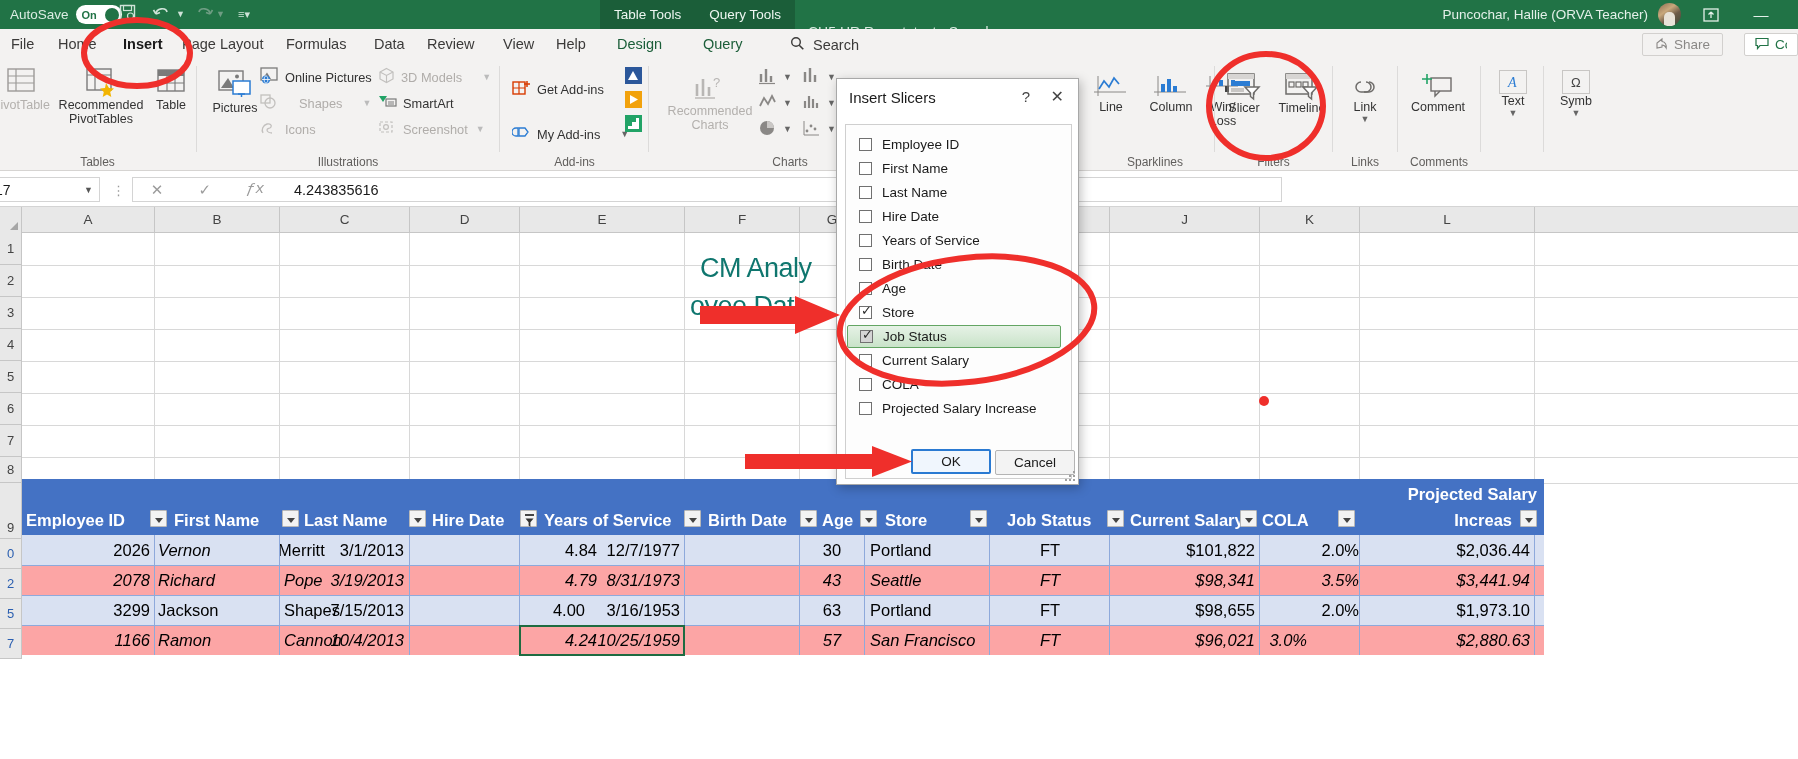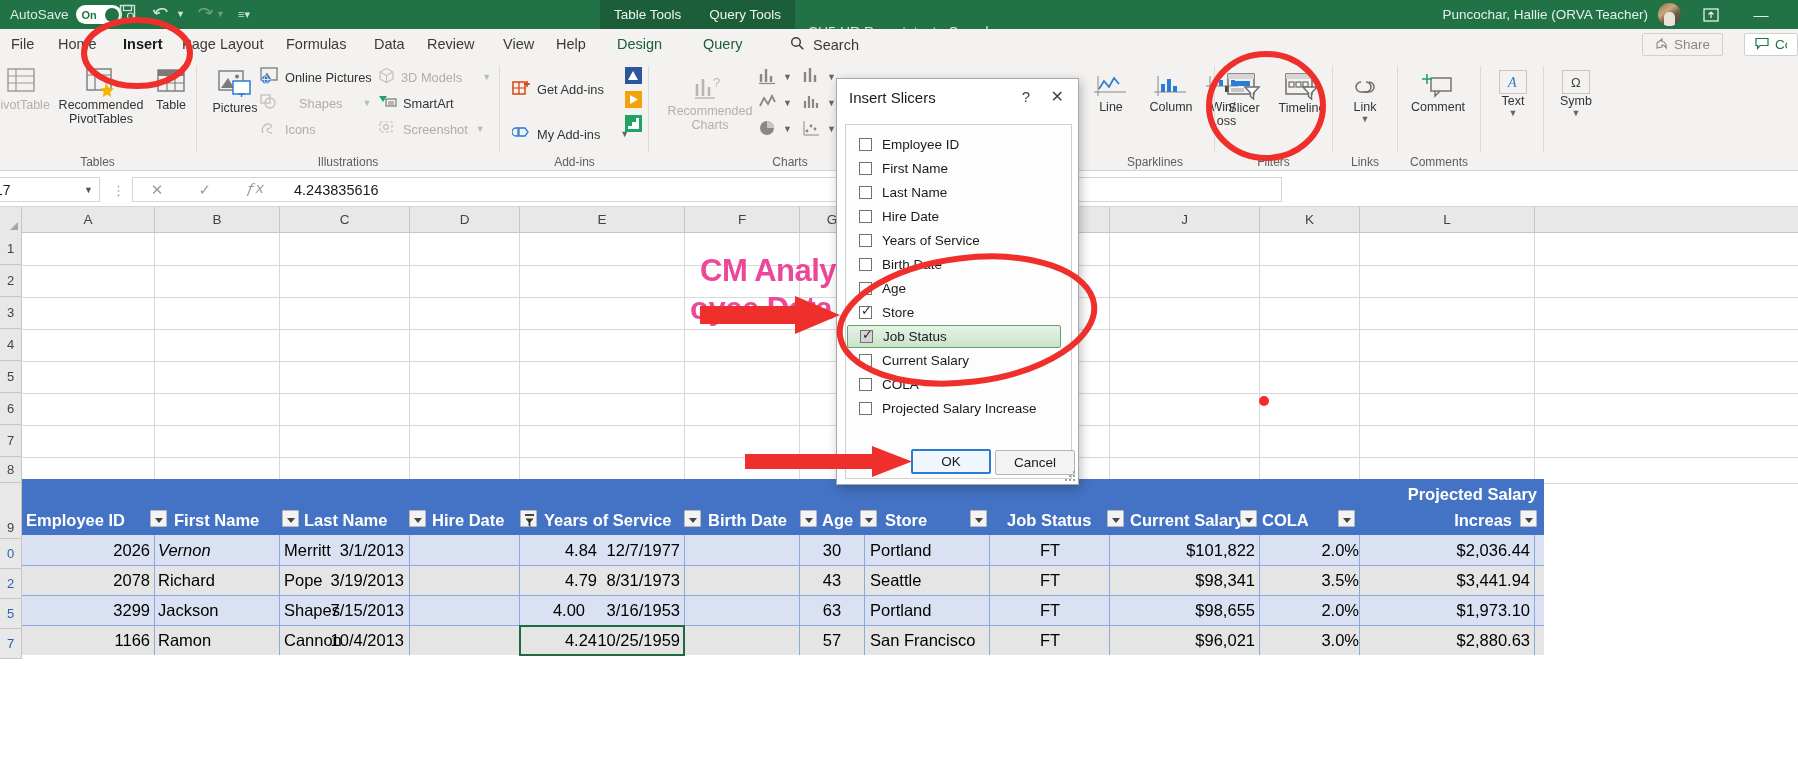--- a/index.html
+++ b/index.html
@@ -119,42 +119,42 @@
     border-right:1px solid #c6c6c6; }
   .corner::after{content:"";position:absolute;right:3px;bottom:3px;border-left:8px solid transparent;
     border-bottom:8px solid #a6a6a6;}
   .rowhead { position: absolute; left: 0; width: 22px; background: #e8e8e8;
     border-right: 1px solid #c6c6c6; border-bottom: 1px solid #c6c6c6;
     font-size: 13px; color: #444444; text-align: center; }
   .cellgrid { position: absolute; left: 22px; top: 26px; width: 1776px; height: 526px; }
   .vline { position: absolute; top: 0; width: 1px; background: #d8d8d8; }
   .hline { position: absolute; left: 0; width: 1776px; height: 1px; background: #d8d8d8; }
 
-  .sheet-title { position:absolute; font-weight:bold; color:#ec4899; font-size:31px; letter-spacing:-0.5px;}
+  .sheet-title { position:absolute; font-weight:normal; color:#0f766e; font-size:27px; letter-spacing:-0.5px;}
 
   
   .xltable { position: absolute; left: 22px; top: 272px; width: 1776px; }
   .thead-band { position: absolute; left: 0; top: 0; width: 1522px; height: 56px; background: #4472c4; }
   .th {
     position: absolute; color: #ffffff; font-weight: bold; font-size: 16.5px;
     height: 26px; line-height: 26px; white-space: nowrap;
   }
   .filt {
     position: absolute; width: 17px; height: 17px; background: #f3f3f3;
     border: 1px solid #b8b8b8; border-radius: 1px;
   }
   .filt::after { content:""; position:absolute; left:4px; top:7px;
     border-left:4px solid transparent; border-right:4px solid transparent; border-top:5px solid #444; }
   .filt.on::after { border:none; left:4px; top:3px; width:9px; height:10px;
     background: linear-gradient(to bottom,#444 0 2px, transparent 2px);
   }
   .filt.on .fun { position:absolute; left:4px; top:3px; }
   .trow { position: absolute; left: 0; width: 1522px; height: 30px; }
   .trow.alt { background: #d9e1f2; }
-  .trow.plain { background: #e5e5e5; }
+  .trow.plain { background: #fca5a5; font-style: italic; }
   .tcell { position: absolute; font-size: 16.5px; color: #000000; height: 30px;
     line-height: 30px; white-space: nowrap; }
   .tcell.r { text-align: right; }
   .tcell.c { text-align: center; }
   .tsep { position: absolute; width: 1px; background: #8ea9db; }
   .tsep-h { position: absolute; height: 1px; background: #8ea9db; }
   .selcell { position: absolute; border: 2px solid #1e6b41; }
 
   
   .dialog {
@@ -726,21 +726,21 @@
       <div class="th" style="left:985px;top:28px;">Job Status</div>
       <div class="filt" style="left:1085px;top:31px;"></div>
       <div class="th" style="left:1108px;top:28px;">Current Salary</div>
       <div class="filt" style="left:1218px;top:31px;"></div>
       <div class="th" style="left:1240px;top:28px;">COLA</div>
       <div class="filt" style="left:1316px;top:31px;"></div>
 
       <div class="trow alt" style="top:56px;">
         <span class="tcell r" style="left:0px;width:128px;">2026</span>
         <span class="tcell" style="left:136px;font-style:italic;">Vernon</span>
-        <span class="tcell" style="left:262px;">Merritt</span>
+        <span class="tcell" style="left:256px;">Merritt</span>
         <span class="tcell r" style="left:280px;width:102px;">3/1/2013</span>
         <span class="tcell r" style="left:420px;width:155px;">4.84</span>
         <span class="tcell r" style="left:570px;width:88px;">12/7/1977</span>
         <span class="tcell c" style="left:782px;width:56px;">30</span>
         <span class="tcell" style="left:848px;">Portland</span>
         <span class="tcell c" style="left:972px;width:112px;">FT</span>
         <span class="tcell r" style="left:1090px;width:143px;">$101,822</span>
         <span class="tcell r" style="left:1195px;width:142px;">2.0%</span>
         <span class="tcell r" style="left:1340px;width:168px;">$2,036.44</span>
       </div>
@@ -779,21 +779,21 @@
         <span class="tcell r" style="left:0px;width:128px;">1166</span>
         <span class="tcell" style="left:136px;">Ramon</span>
         <span class="tcell" style="left:262px;">Cannon</span>
         <span class="tcell r" style="left:280px;width:102px;">10/4/2013</span>
         <span class="tcell r" style="left:420px;width:155px;">4.24</span>
         <span class="tcell r" style="left:570px;width:88px;">10/25/1959</span>
         <span class="tcell c" style="left:782px;width:56px;">57</span>
         <span class="tcell" style="left:848px;">San Francisco</span>
         <span class="tcell c" style="left:972px;width:112px;">FT</span>
         <span class="tcell r" style="left:1090px;width:143px;">$96,021</span>
-        <span class="tcell r" style="left:1195px;width:142px;">3.0%</span>
+        <span class="tcell r" style="left:1143px;width:142px;">3.0%</span>
         <span class="tcell r" style="left:1340px;width:168px;">$2,880.63</span>
       </div>
 
       <div class="tsep" style="left:132px;top:56px;height:120px;"></div>
       <div class="tsep" style="left:257px;top:56px;height:120px;"></div>
       <div class="tsep" style="left:387px;top:56px;height:120px;"></div>
       <div class="tsep" style="left:497px;top:56px;height:120px;"></div>
       <div class="tsep" style="left:662px;top:56px;height:120px;"></div>
       <div class="tsep" style="left:777px;top:56px;height:120px;"></div>
       <div class="tsep" style="left:842px;top:56px;height:120px;"></div>

